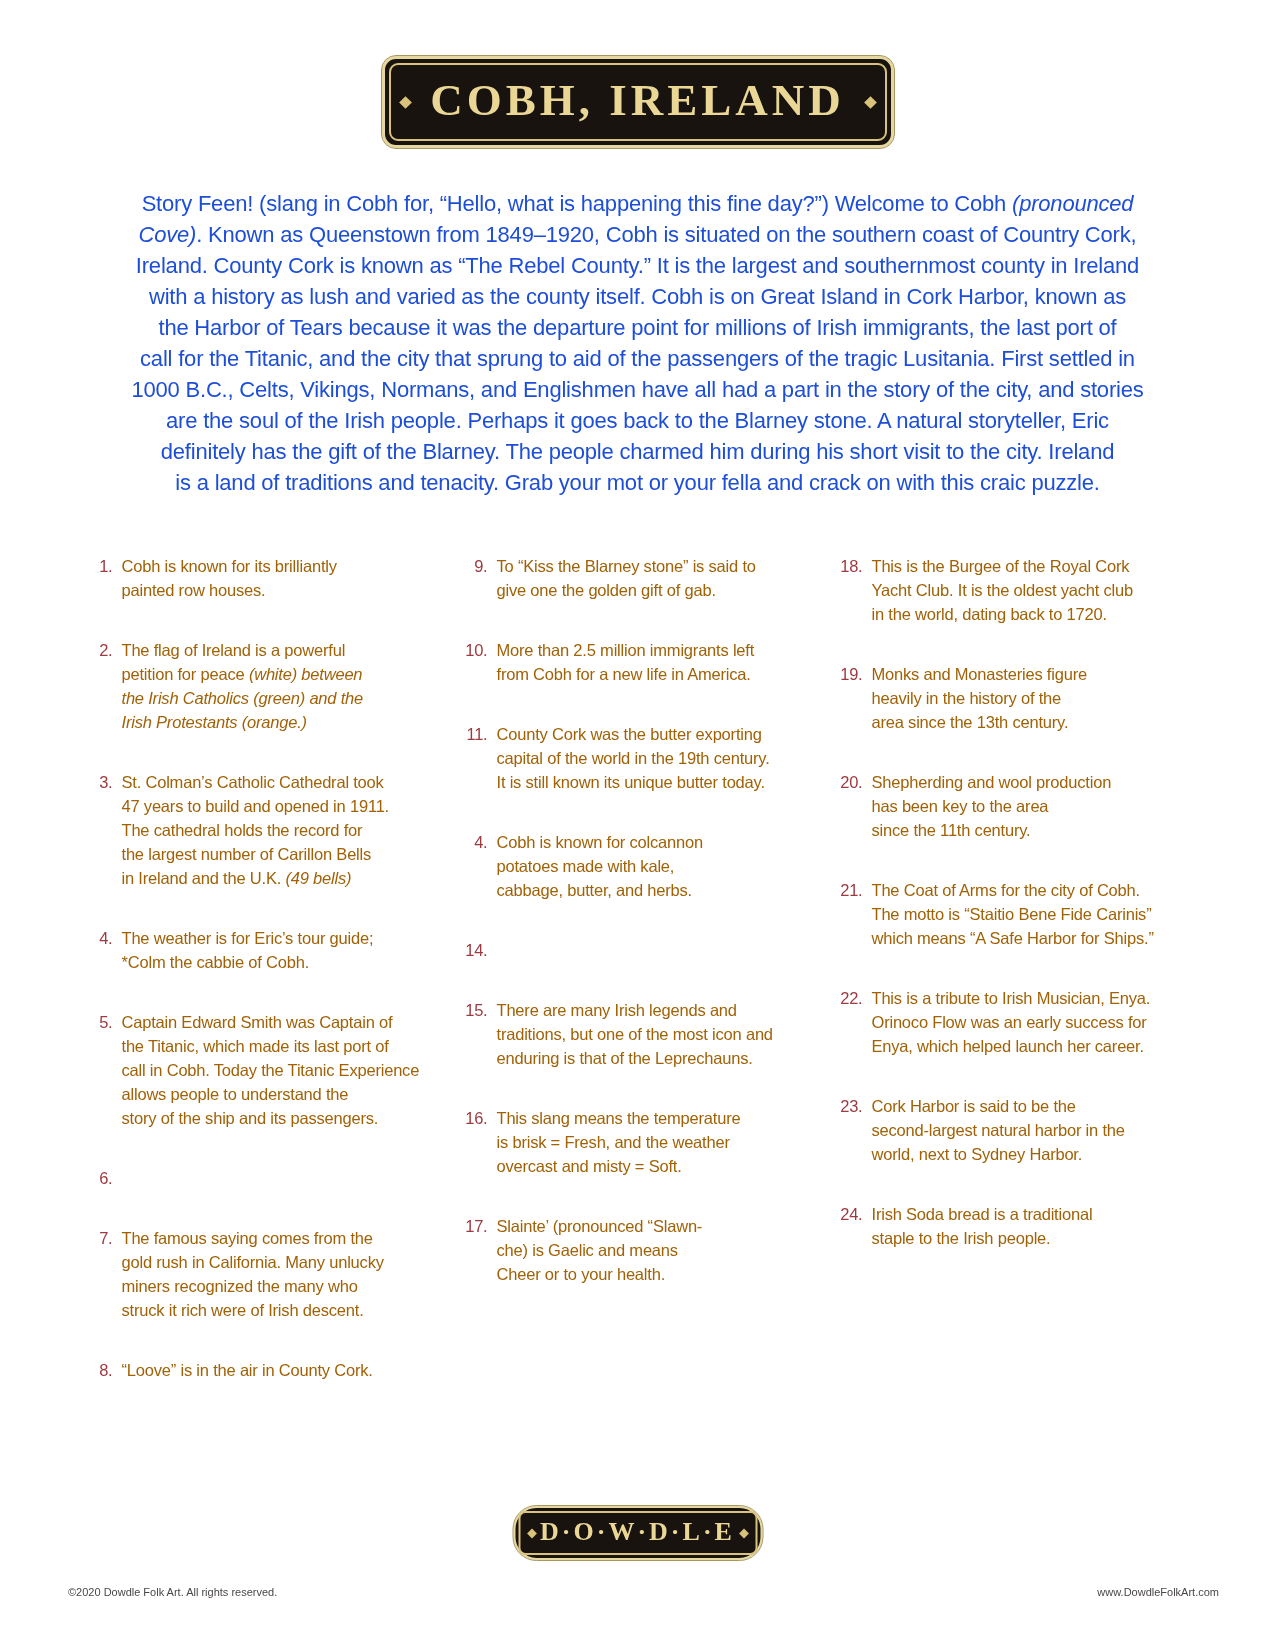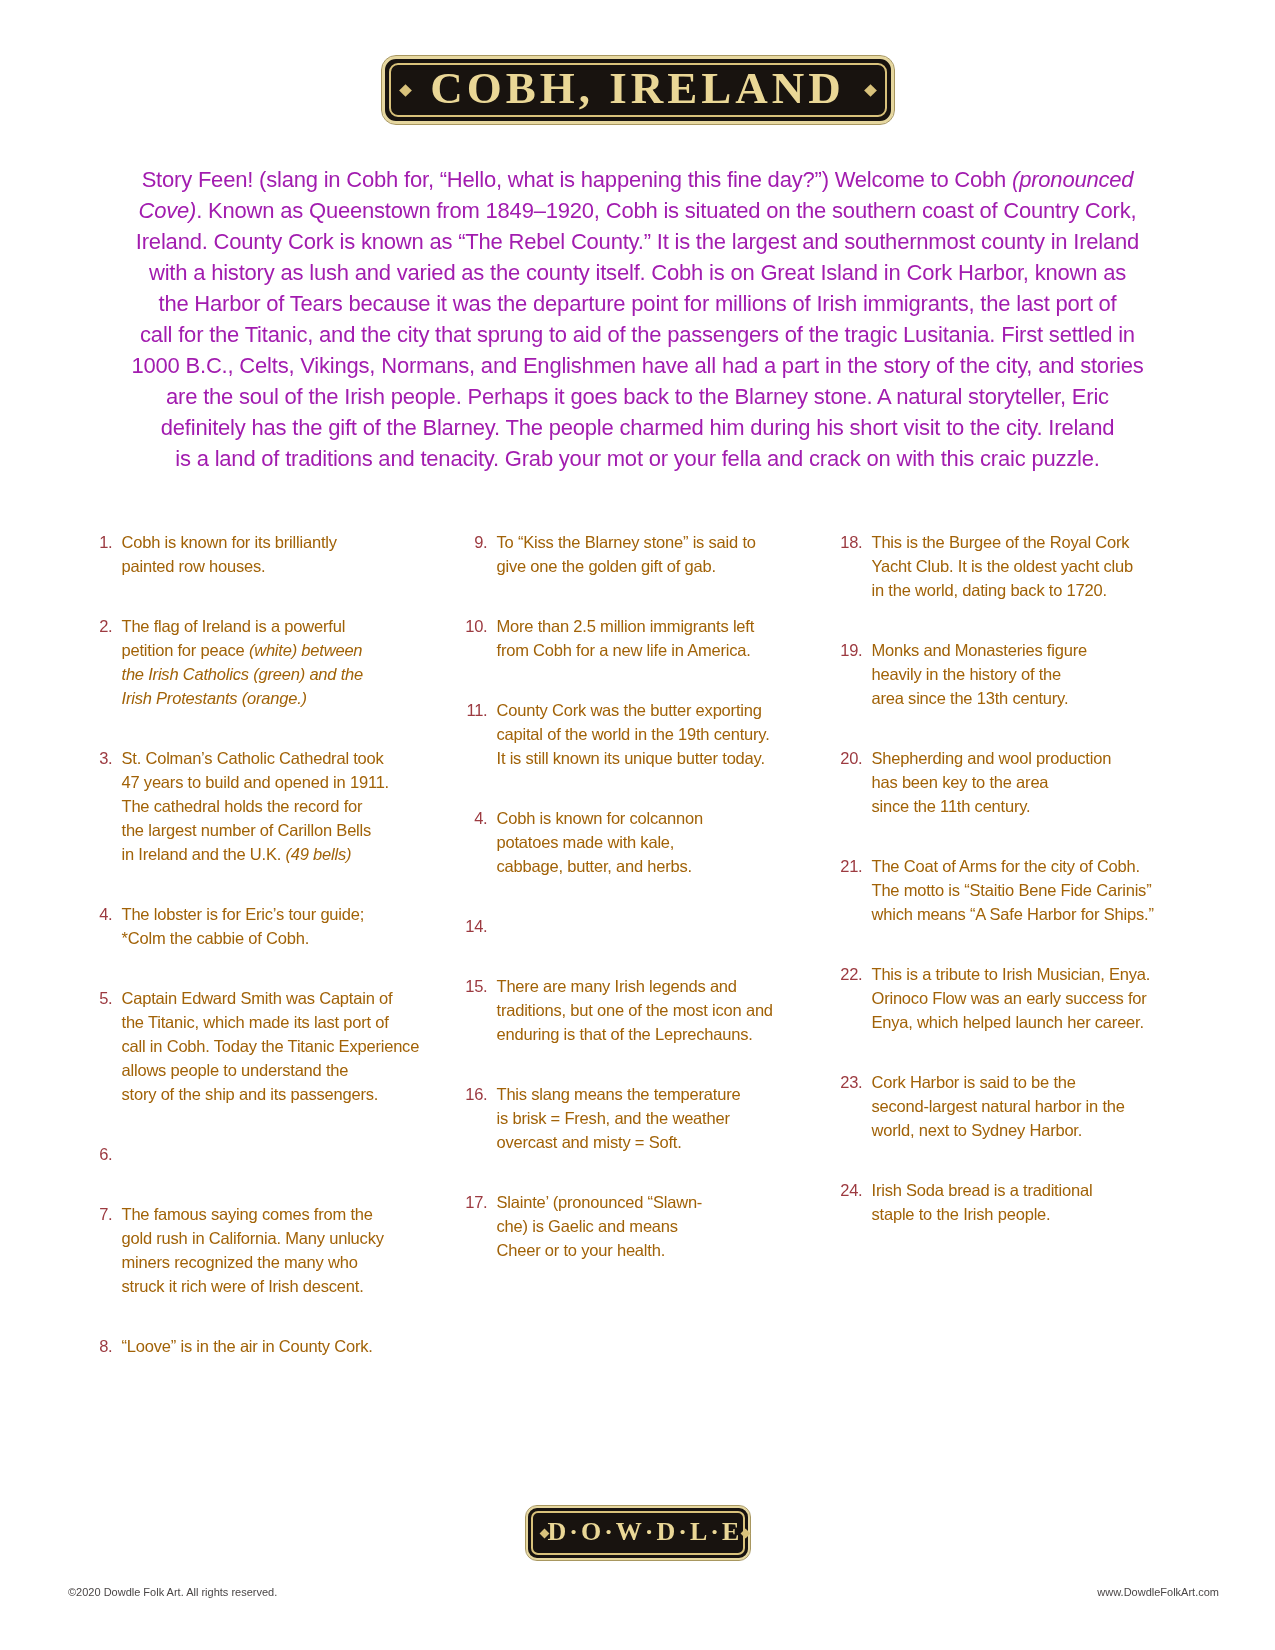--- a/index.html
+++ b/index.html
@@ -10,21 +10,21 @@
     margin:0 auto;
     background:#ffffff;
     font-family:"Liberation Sans",sans-serif;
     color:#3b3738;
     overflow:hidden;
   }
 
   
   .title-plaque{
     width:512px;
-    height:68px;
+    height:92px;
     margin:56px auto 0;
     background:#18130f;
     border:3px solid #e6d79f;
     outline:1px solid #a89760;
     border-radius:14px;
     position:relative;
     box-sizing:border-box;
   }
   .title-plaque-inner{
     position:absolute;
@@ -58,21 +58,21 @@
 
   
   .intro{
     width:1135px;
     margin:40px auto 0;
     text-align:center;
     font-size:22px;
     line-height:31px;
     letter-spacing:-0.2px;
     white-space:pre-line;
-    color:#a21caf;
+    color:#1d4ed8;
   }
   .it{font-style:italic;}
 
   
   .facts{
     width:1110px;
     margin:56px auto 0;
     display:flex;
     justify-content:space-between;
   }
@@ -99,26 +99,26 @@
     white-space:pre-line;
     color:#a16207;
   }
 
   
   .dowdle-plaque{
     position:absolute;
     left:50%;
     transform:translateX(-50%);
     bottom:90px;
-    width:224px;
+    width:249px;
     height:54px;
     background:#18130f;
     border:2px solid #e6d79f;
     outline:1px solid #a89760;
-    border-radius:11px;
+    border-radius:23px;
     box-sizing:border-box;
   }
   .dowdle-plaque-inner{
     position:absolute;
     inset:3px;
     border:2px solid #d9c27b;
     border-radius:7px;
     display:flex;
     align-items:center;
     justify-content:space-between;
@@ -200,21 +200,21 @@
         <div class="fact">
           <span class="num">3.</span>
           <span class="fact-text"><span>St. Colman’s Catholic Cathedral took
 47 years to build and opened in 1911.
 The cathedral holds the record for
 the largest number of Carillon Bells
 in Ireland and the U.K. </span><span class="it">(49 bells)</span></span>
         </div>
         <div class="fact">
           <span class="num">4.</span>
-          <span class="fact-text"><span>The lobster is for Eric’s tour guide;
+          <span class="fact-text"><span>The weather is for Eric’s tour guide;
 *Colm the cabbie of Cobh.</span></span>
         </div>
         <div class="fact">
           <span class="num">5.</span>
           <span class="fact-text"><span>Captain Edward Smith was Captain of
 the Titanic, which made its last port of
 call in Cobh. Today the Titanic Experience
 allows people to understand the
 story of the ship and its passengers.</span></span>
         </div>

